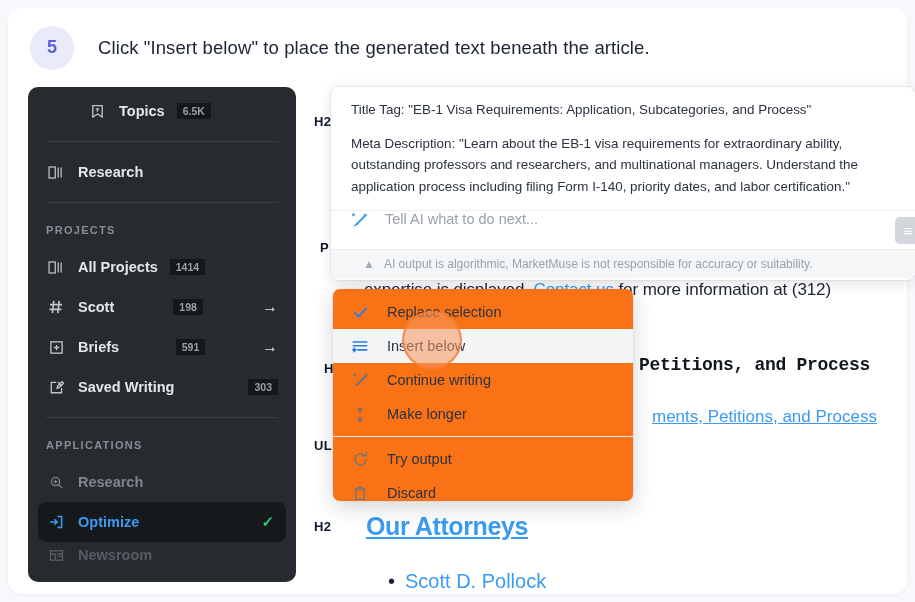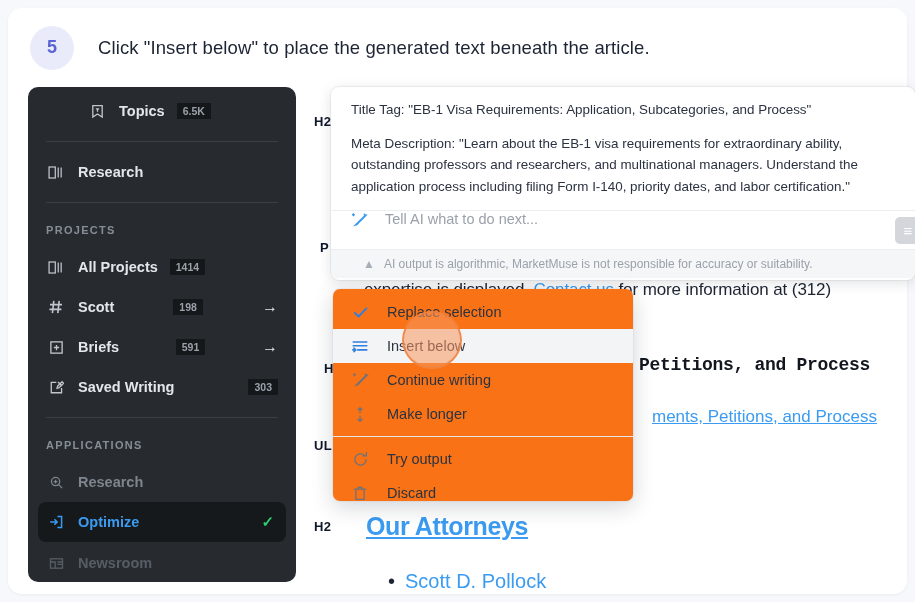--- a/index.html
+++ b/index.html
@@ -388,21 +388,21 @@
           <span class="ic">
             <svg width="16" height="16" viewBox="0 0 16 16" fill="none" stroke="currentColor" stroke-width="1.5">
               <path d="M9.4 2.4h4.2v11.2H9.4"></path>
               <path d="M2.2 8h7M6.4 5.2 9.2 8l-2.8 2.8"></path>
             </svg>
           </span>
           <span class="lbl">Optimize</span>
           <span class="sb-check">✓</span>
         </div>
 
-        <div class="sb-row dim cut" style="margin-top:8px;">
+        <div class="sb-row dim cut" style="margin-top:0;">
           <span class="ic">
             <svg width="15" height="15" viewBox="0 0 16 16" fill="none" stroke="currentColor" stroke-width="1.4">
               <rect x="1.6" y="3" width="12.8" height="10"></rect>
               <path d="M1.6 6.4h5v6.6M9 6.4h5.4M9 9h5.4"></path>
             </svg>
           </span>
           <span class="lbl">Newsroom</span>
         </div>
 
       </div>

